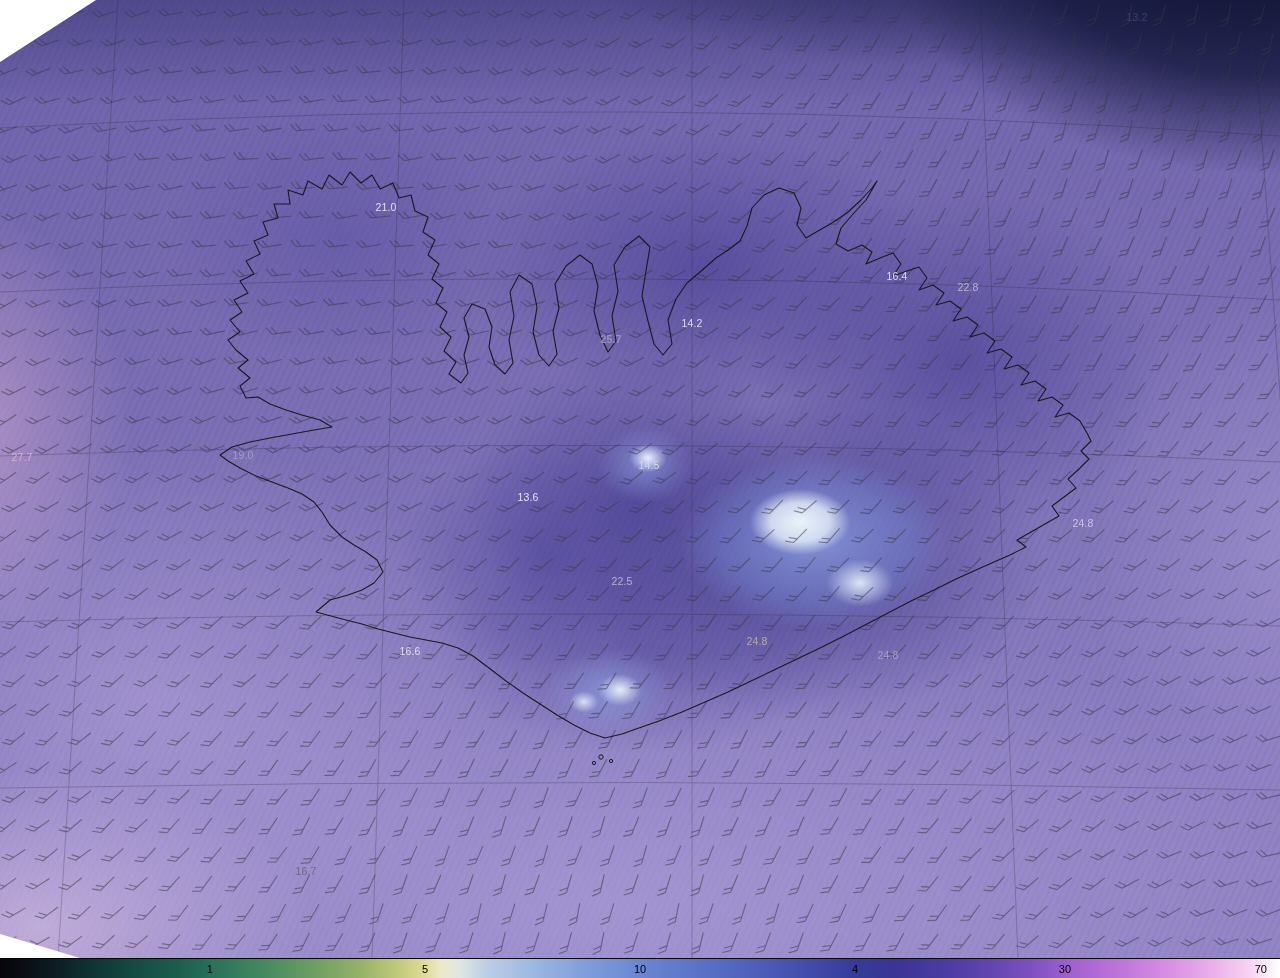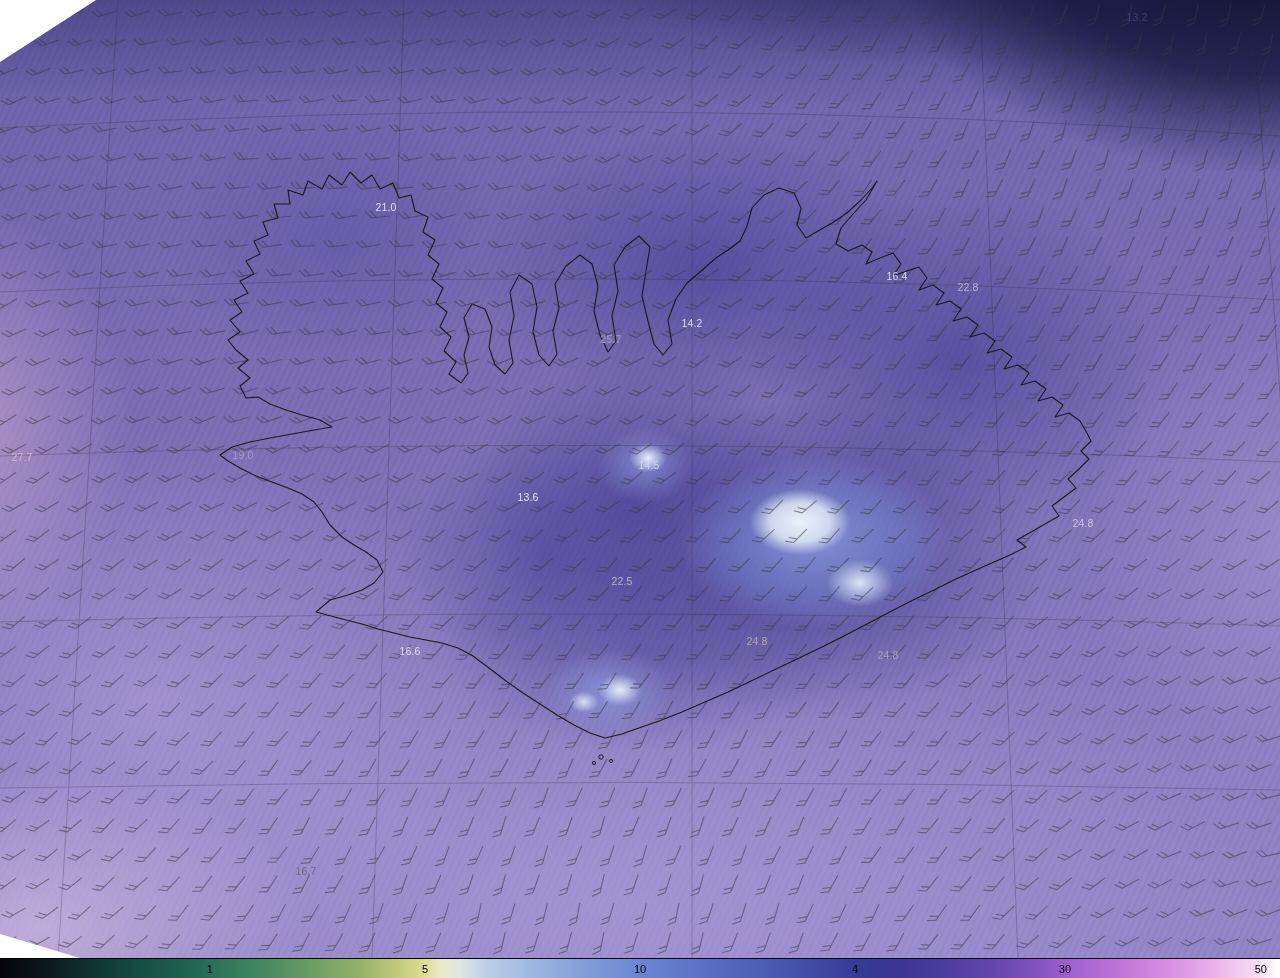--- a/index.html
+++ b/index.html
@@ -1392,15 +1392,15 @@
       </div>
 
   </div>
 
   <div id="colorbar" class="colorbar" style="background: linear-gradient(to right, rgb(5, 5, 10) 0%, rgb(10, 20, 26) 3%, rgb(14, 42, 46) 6%, rgb(19, 72, 64) 10%, rgb(28, 95, 77) 14%, rgb(39, 112, 90) 16.4%, rgb(63, 134, 96) 20%, rgb(103, 156, 98) 24%, rgb(148, 177, 104) 28%, rgb(192, 201, 122) 31%, rgb(224, 220, 150) 33.2%, rgb(236, 234, 203) 34.5%, rgb(223, 230, 227) 36%, rgb(188, 207, 230) 38%, rgb(154, 181, 224) 42%, rgb(127, 156, 218) 46%, rgb(107, 134, 210) 50%, rgb(90, 112, 198) 55%, rgb(75, 90, 182) 60%, rgb(63, 72, 166) 64%, rgb(54, 59, 152) 66.8%, rgb(58, 52, 148) 70%, rgb(76, 59, 162) 74%, rgb(103, 71, 178) 78%, rgb(130, 82, 194) 81%, rgb(156, 94, 207) 83.2%, rgb(187, 114, 216) 87%, rgb(214, 140, 226) 91%, rgb(236, 178, 236) 95%, rgb(248, 217, 244) 98%, rgb(255, 255, 255) 100%);">
       <span class="cbtick" style="left: 16.4%;">1</span>
       <span class="cbtick" style="left: 33.2%;">5</span>
       <span class="cbtick" style="left: 50%;">10</span>
       <span class="cbtick" style="left: 66.8%;">4</span>
       <span class="cbtick" style="left: 83.2%; text-align: center;">30</span>
-      <span class="cbtick" style="left: 98.5%;">50</span>
+      <span class="cbtick" style="left: 98.5%;">70</span>
     </div>
 </div>
 
 </body></html>

